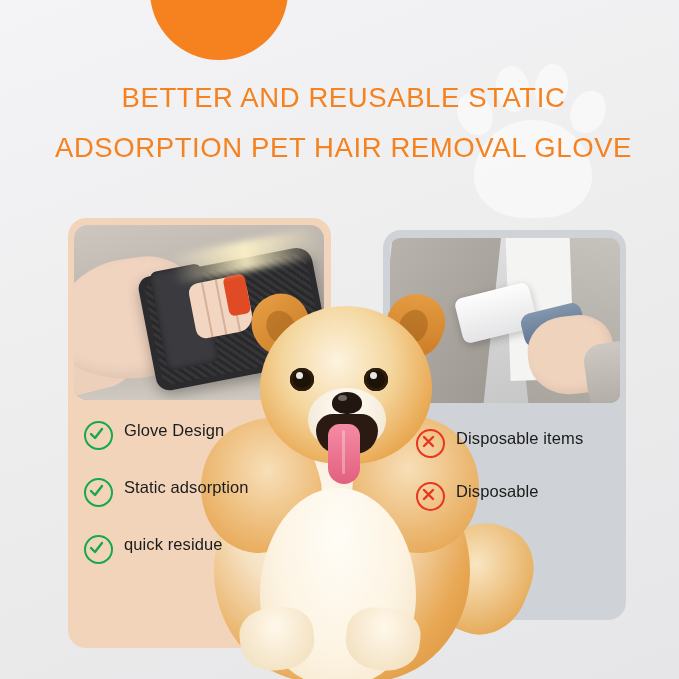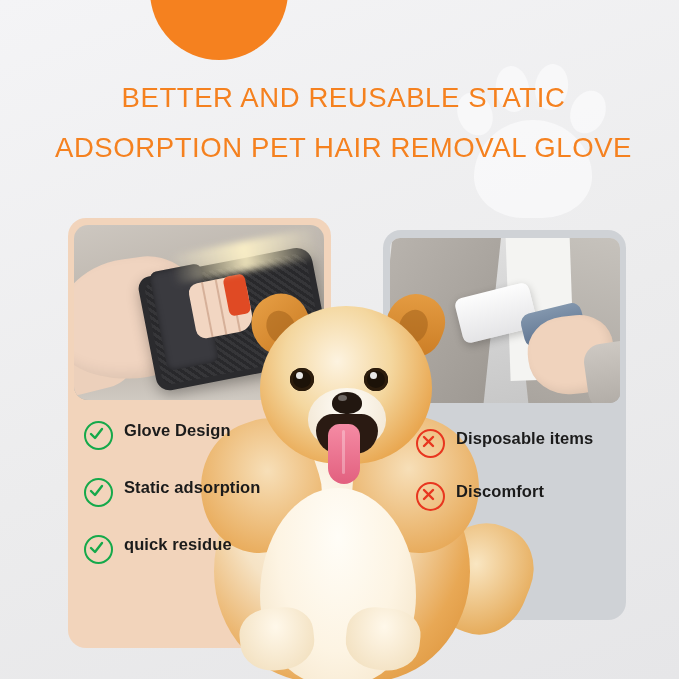--- a/index.html
+++ b/index.html
@@ -285,21 +285,21 @@
     width:25px;height:25px;border-radius:50%;
     position:relative;
     margin-right:11px;
     margin-top:1px;
   }
   .badge-check{border:2.4px solid #15a94a;}
   .badge-cross{border:2.4px solid #e8361f;}
   .badge svg{position:absolute;left:0;top:0;}
   .row .txt{
     font-size:16.5px;
-    font-weight:bold;
+    font-weight:normal;
     color:#1b1b1b;
     line-height:20px;
     letter-spacing:.1px;
   }
   .list-right .row{margin-bottom:23px;}
 </style>
 </head>
 <body>
 
 <div id="stage">
@@ -404,17 +404,17 @@
       </div>
       <div class="txt">Disposable items</div>
     </div>
     <div class="row">
       <div class="badge badge-cross">
         <svg width="21" height="21" viewBox="0 0 21 21">
             <line x1="6" y1="6" x2="15" y2="15" stroke="#e8361f" stroke-width="2.4" stroke-linecap="round"></line>
             <line x1="15" y1="6" x2="6" y2="15" stroke="#e8361f" stroke-width="2.4" stroke-linecap="round"></line>
           </svg>
       </div>
-      <div class="txt">Discomfort</div>
+      <div class="txt">Disposable</div>
     </div>
   </div>
 
 </div>
 
 </body></html>

